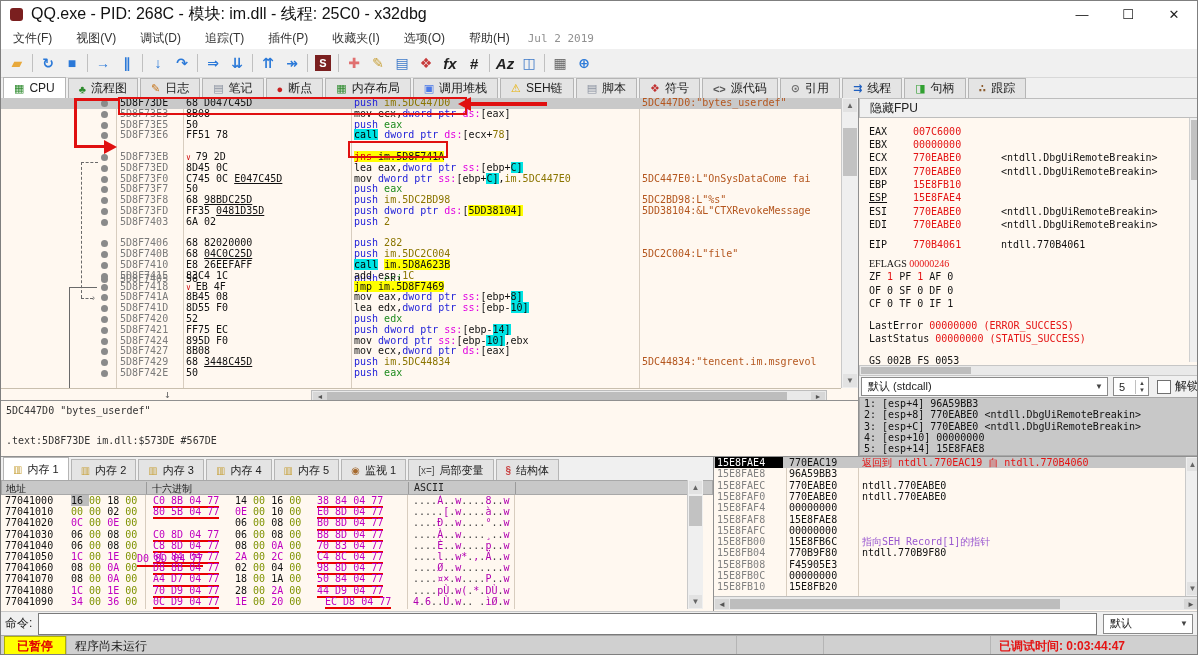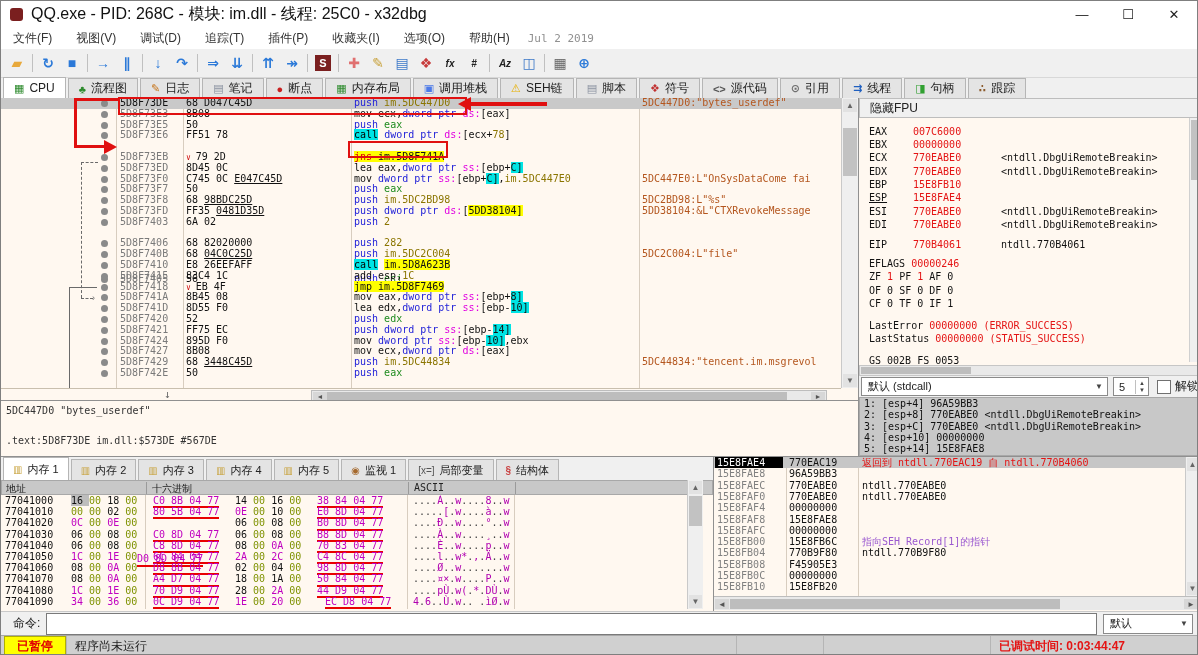--- a/index.html
+++ b/index.html
@@ -14,21 +14,21 @@
   .wbtns{margin-left:auto;display:flex;}
   .wbtn{width:46px;height:26px;display:flex;align-items:center;justify-content:center;color:#222;font-size:13px;}
   .menubar{position:absolute;left:0;top:26px;width:100%;height:22px;background:#fff;display:flex;align-items:center;border-bottom:1px solid #e3e3e3;}
   .menuitem{padding:0 12px;color:#333;}
   .builddate{color:#909090;font-family:"DejaVu Sans Mono",monospace;font-size:11px;padding-left:6px;}
   
   .toolbar{position:absolute;left:0;top:48px;width:100%;height:29px;background:#f0f0f0;display:flex;align-items:center;padding-left:4px;box-sizing:border-box;border-bottom:1px solid #d8d8d8;}
   .tbi{width:24px;height:22px;display:flex;align-items:center;justify-content:center;font-size:14px;font-weight:bold;}
   .tbsep{width:1px;height:18px;background:#c0c0c0;margin:0 3px;}
   .tbi .sbox{background:#7a1f1f;color:#fff;font-size:11px;width:16px;height:16px;display:flex;align-items:center;justify-content:center;}
-  .tbi .txtic{font-size:10px;font-style:italic;color:#222;font-weight:bold;}
+  .tbi .txtic{font-size:15px;font-style:italic;color:#222;font-weight:bold;}
   
   .tabbar{position:absolute;left:0;top:77px;width:100%;height:20px;background:#f0f0f0;display:flex;align-items:flex-end;}
   .vtab{height:19px;display:flex;align-items:center;padding:0 10px;border:1px solid #b5b5b5;border-bottom:none;background:#e4e4e4;margin-left:2px;white-space:nowrap;}
   .vtab.active{background:#fff;height:20px;}
   .vtab .ic{margin-right:5px;font-size:11px;font-weight:bold;}
   
   .disasm{position:absolute;left:0;top:97px;width:858px;height:358px;background:#fff8f0;border-right:1px solid #909090;box-sizing:border-box;}
   .drows{position:absolute;left:0;top:0;width:840px;height:290px;overflow:hidden;}
   .drow{position:absolute;left:0;width:840px;height:10.8px;line-height:10.8px;font-size:10px;white-space:nowrap;}
   .drow .dot{position:absolute;left:100px;top:2px;width:7px;height:7px;border-radius:50%;background:#8a8a8a;}
@@ -128,21 +128,21 @@
   .srow.sel{background:#c6c6c6;}
   .srow.sel .sa{background:#000;color:#fff;padding:0 2px;left:1px;}
   .sc.red{color:#e41414;} .sc.purple{color:#9b59d0;}
   .ssep{position:absolute;top:0;height:139px;width:1px;background:#d8cdbf;}
   .svscroll{position:absolute;right:0;top:0;width:14px;height:139px;background:#efefef;border-left:1px solid #c9c9c9;box-sizing:border-box;}
   .shscroll{position:absolute;left:0;top:139px;width:485px;height:14px;background:#e9e9e9;border-top:1px solid #bdbdbd;box-sizing:border-box;}
   .shs-btn{position:absolute;top:2px;width:14px;height:10px;color:#555;font-size:8px;display:flex;align-items:center;justify-content:center;background:#d7d7d7;}
   .shs-thumb{position:absolute;left:16px;top:2px;width:330px;height:10px;background:#bdbdbd;}
   
   .cmdbar{position:absolute;left:0;top:610px;width:100%;height:24px;background:#f0f0f0;display:flex;align-items:center;border-top:1px solid #c9c9c9;box-sizing:border-box;}
-  .cmdlabel{padding:0 6px 0 12px;}
+  .cmdlabel{padding:0 6px 0 4px;}
   .cmdinput{height:18px;flex:1;background:#fff;border:1px solid #7a7a7a;margin-right:6px;}
   .cmdcombo{width:88px;height:18px;margin-right:4px;}
   .statusbar{position:absolute;left:0;top:634px;width:100%;height:21px;background:#d0d0d0;display:flex;align-items:center;border-top:1px solid #a8a8a8;box-sizing:border-box;font-size:12px;}
   .stbadge{background:#ffff00;color:#e00000;font-weight:bold;padding:1px 12px;margin-left:3px;border:1px solid #b0b000;}
   .stcell{border-left:1px solid #b5b5b5;align-self:stretch;display:flex;align-items:center;padding:0 8px;}
   .stmsg{flex:1;}
   .stempty1{width:70px;} .stempty2{width:150px;}
   .sttime{color:#e41414;font-weight:bold;width:190px;justify-content:flex-start;}
 </style>
 </head>
@@ -507,21 +507,21 @@
     <div id="reglines">
         <div class="regline" style="top: 28px;"><span class="rname">EAX</span><span class="rval">007C6000</span></div>
         <div class="regline" style="top: 41px;"><span class="rname">EBX</span><span class="rval">00000000</span></div>
         <div class="regline" style="top: 54px;"><span class="rname">ECX</span><span class="rval">770EABE0</span><span class="rsym">&lt;ntdll.DbgUiRemoteBreakin&gt;</span></div>
         <div class="regline" style="top: 68px;"><span class="rname">EDX</span><span class="rval">770EABE0</span><span class="rsym">&lt;ntdll.DbgUiRemoteBreakin&gt;</span></div>
         <div class="regline" style="top: 81px;"><span class="rname">EBP</span><span class="rval">15E8FB10</span></div>
         <div class="regline" style="top: 94px;"><span class="rname u">ESP</span><span class="rval">15E8FAE4</span></div>
         <div class="regline" style="top: 108px;"><span class="rname">ESI</span><span class="rval">770EABE0</span><span class="rsym">&lt;ntdll.DbgUiRemoteBreakin&gt;</span></div>
         <div class="regline" style="top: 121px;"><span class="rname">EDI</span><span class="rval">770EABE0</span><span class="rsym">&lt;ntdll.DbgUiRemoteBreakin&gt;</span></div>
         <div class="regline" style="top: 141px;"><span class="rname">EIP</span><span class="rval">770B4061</span><span class="rsym">ntdll.770B4061</span></div>
-        <div class="regline" style="top: 160px;"><span class="rblack">EFLAGS   </span><span class="rred">00000246</span></div>
+        <div class="regline" style="top: 160px; font-family: Liberation Serif, serif;"><span class="rblack">EFLAGS   </span><span class="rred">00000246</span></div>
         <div class="regline" style="top: 173px;"><span class="rblack">ZF </span><span class="rred">1</span><span>   </span><span class="rblack">PF </span><span class="rred">1</span><span>   </span><span class="rblack">AF </span><span class="rblack">0</span><span>   </span></div>
         <div class="regline" style="top: 187px;"><span class="rblack">OF </span><span class="rblack">0</span><span>   </span><span class="rblack">SF </span><span class="rblack">0</span><span>   </span><span class="rblack">DF </span><span class="rblack">0</span><span>   </span></div>
         <div class="regline" style="top: 200px;"><span class="rblack">CF </span><span class="rblack">0</span><span>   </span><span class="rblack">TF </span><span class="rblack">0</span><span>   </span><span class="rblack">IF </span><span class="rblack">1</span><span>   </span></div>
         <div class="regline" style="top: 222px;"><span class="rblack">LastError </span><span class="rred">00000000 (ERROR_SUCCESS)</span></div>
         <div class="regline" style="top: 235px;"><span class="rblack">LastStatus </span><span class="rred">00000000 (STATUS_SUCCESS)</span></div>
         <div class="regline" style="top: 257px;"><span class="rblack">GS 002B  FS 0053</span></div>
       </div>
     <div class="rvscroll">
         <div class="rvthumb"></div>
       </div>

